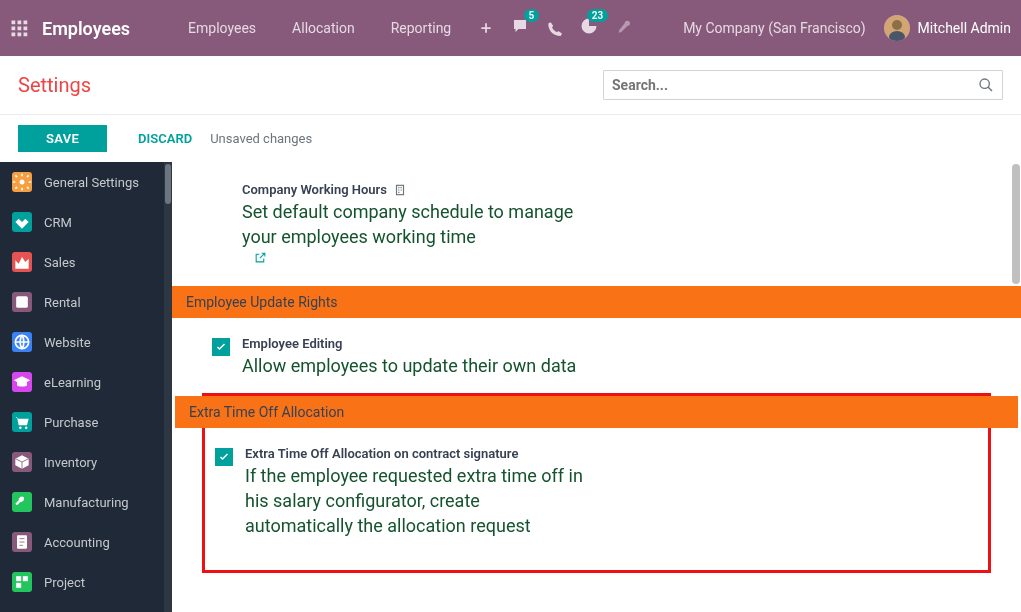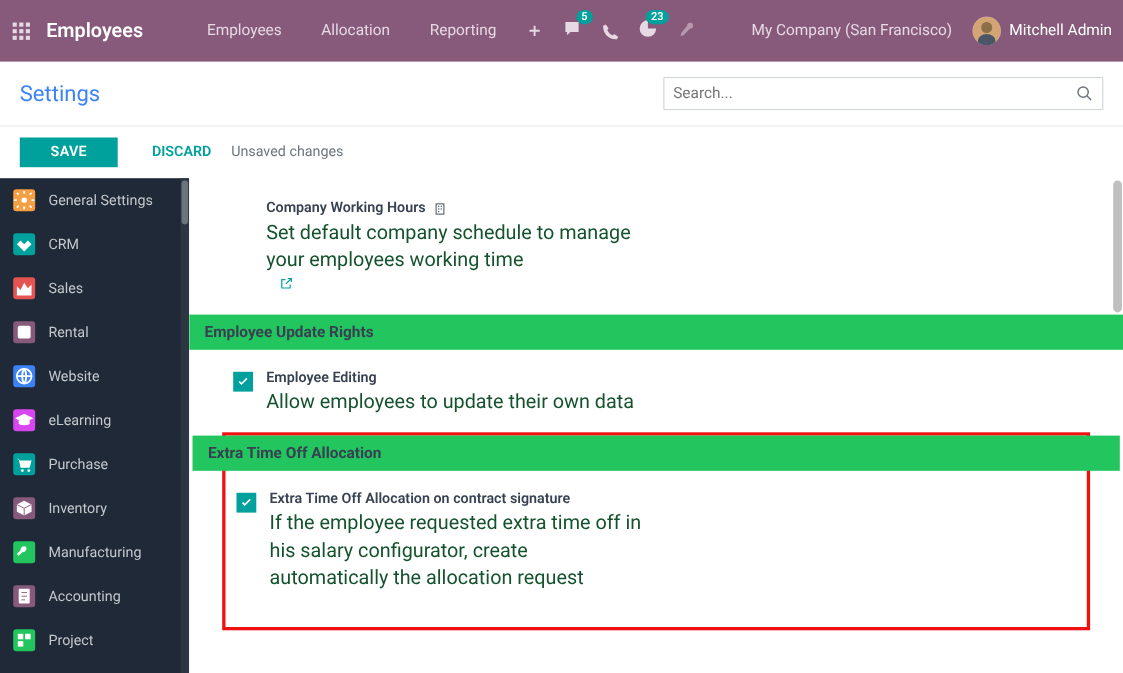--- a/index.html
+++ b/index.html
@@ -14,23 +14,23 @@
 .nav-icons { display: flex; align-items: center; gap: 18px; margin-left: 10px; }
 .nav-icon-wrap { position: relative; cursor: pointer; }
 .badge { position: absolute; top: -8px; right: -10px; background: #00A09D; color: #fff; font-size: 10px; border-radius: 9px; padding: 1px 5px; font-weight: 600; }
 .nav-right { margin-left: auto; display: flex; align-items: center; gap: 18px; font-size: 14px; }
 .company { color: #e6d9e3; cursor: pointer; }
 .avatar { width: 26px; height: 26px; border-radius: 50%; background: linear-gradient(135deg,#c8a,#8ac); display:inline-block; margin-right:8px; vertical-align:middle; overflow:hidden; }
 .user { display:flex; align-items:center; cursor:pointer; }
 
 
 .settings-header { display:flex; align-items:center; padding: 14px 18px; border-bottom:1px solid #e9ecef; }
-.settings-title { font-size: 20px; color:#3b82f6; }
+.settings-title { font-size: 20px; color:#ef4444; }
 .search-wrap { margin-left:auto; display:flex; align-items:center; border:1px solid #ced4da; width:400px; height:30px; padding:0 8px; border-radius:1px; }
-.search-wrap input { border:none; outline:none; flex:1; font-size:14px; color:#495057; }
+.search-wrap input { border:none; outline:none; flex:1; font-size:14px; color:#495057;font-weight:bold; }
 .search-icon { color:#6c757d; }
 
 
 .btn-row { padding: 10px 18px; display:flex; align-items:center; gap:18px; }
 .btn-save { background:#00A09D; color:#fff; border:none; padding:6px 28px; font-size:13px; font-weight:600; cursor:pointer; letter-spacing:0.3px; }
 .btn-discard { color:#00A09D; font-size:13px; font-weight:600; cursor:pointer;padding-left:13px; }
 .unsaved { color:#6c757d; font-size:13px; }
 
 
 .main { display:flex; height: calc(612px - 46px - 60px - 42px); position:relative; }
@@ -48,21 +48,21 @@
 
 .setting-block { margin-bottom:14px; display:flex; gap:12px; align-items:flex-start; padding-left:10px; }
 .setting-block.no-check { padding-left:40px; }
 .check { width:18px; height:18px; background:#00A09D; display:flex; align-items:center; justify-content:center; flex-shrink:0; margin-top:2px; }
 .setting-title { font-size:13px; font-weight:600; color:#374151; display:flex; align-items:center; gap:6px; }
 .setting-desc { font-size:18px; color:#14532d; margin-top:2px; max-width:340px; line-height:1.4; }
 .select-field { display:inline-block; border-bottom:1px solid #6c757d; font-size:13px; color:#495057; padding:2px 0; margin-top:18px; }
 .caret { display:inline-block; margin-left:2px; }
 .ext-link { color:#00A09D; margin-left:12px; cursor:pointer; }
 
-.section-header { background:#22c55e; padding:8px 14px; font-size:14px; font-weight:700; color:#374151; margin:18px -30px 18px -30px; }
+.section-header { background:#f97316; padding:8px 14px; font-size:14px; font-weight:400; color:#374151; margin:18px -30px 18px -30px; }
 
 .highlight-box { border:3px solid #e11; padding:10px 0 18px 0; margin-top:10px; }
 .highlight-box .section-header { margin-top:-10px; }
 
 .field-row { display:flex; align-items:center; gap:8px; margin-top:18px; font-size:13px; color:#374151; padding-left:0; }
 .field-row .select-field { margin-top:0; border-bottom-color:#00A09D; }
 
 
 .navbar svg { fill:#e6d9e3; }
 .side-icon svg { width:20px; height:20px; }

